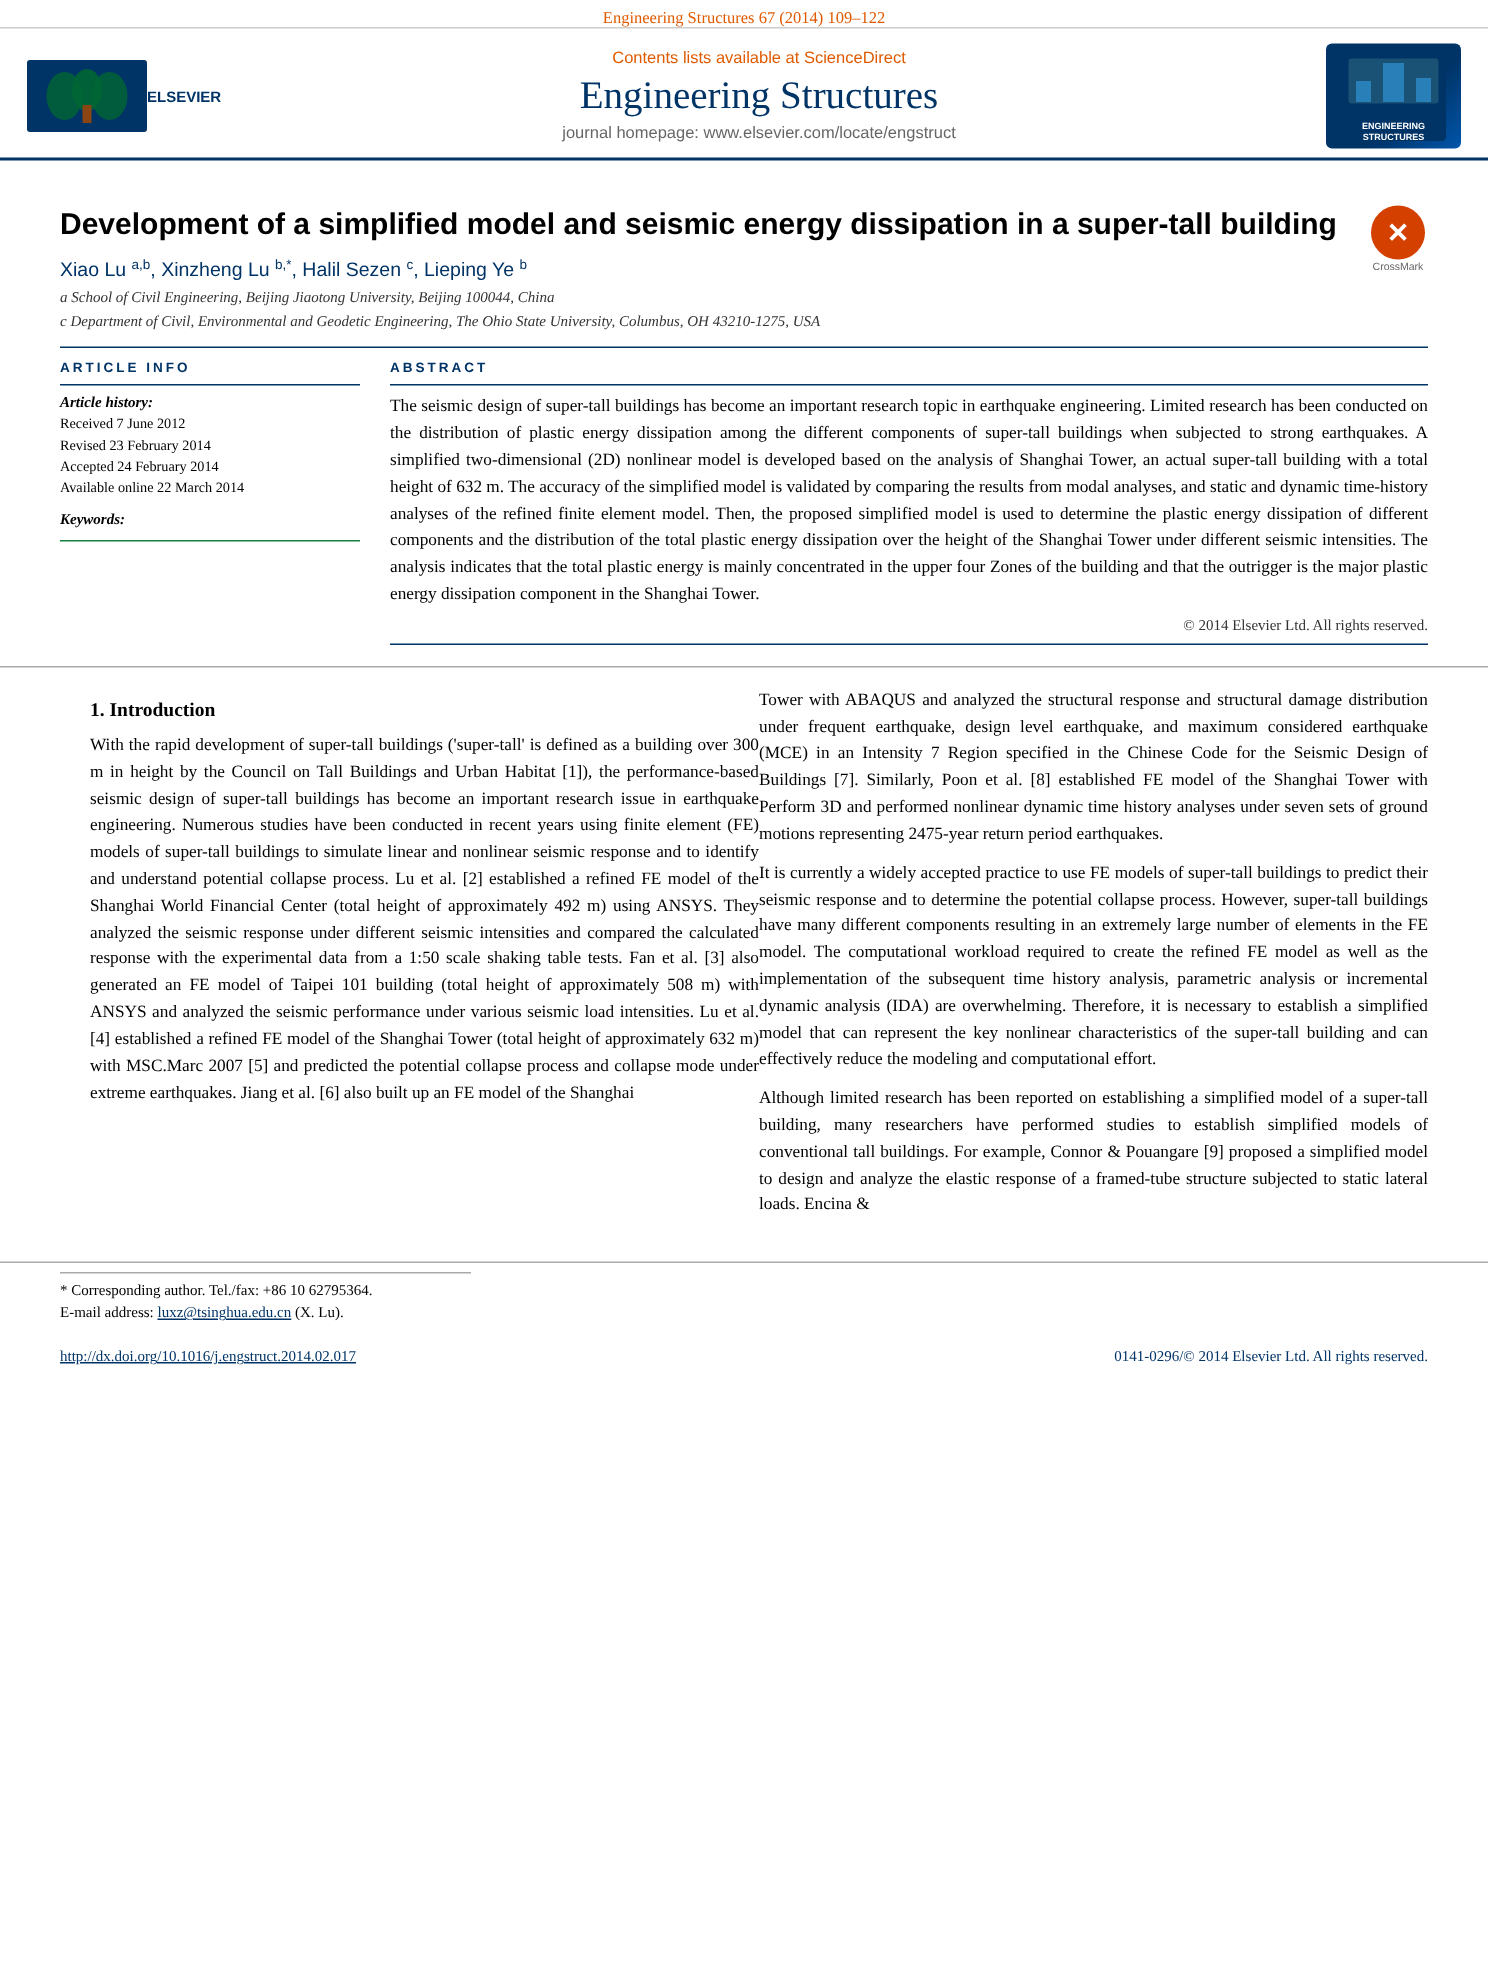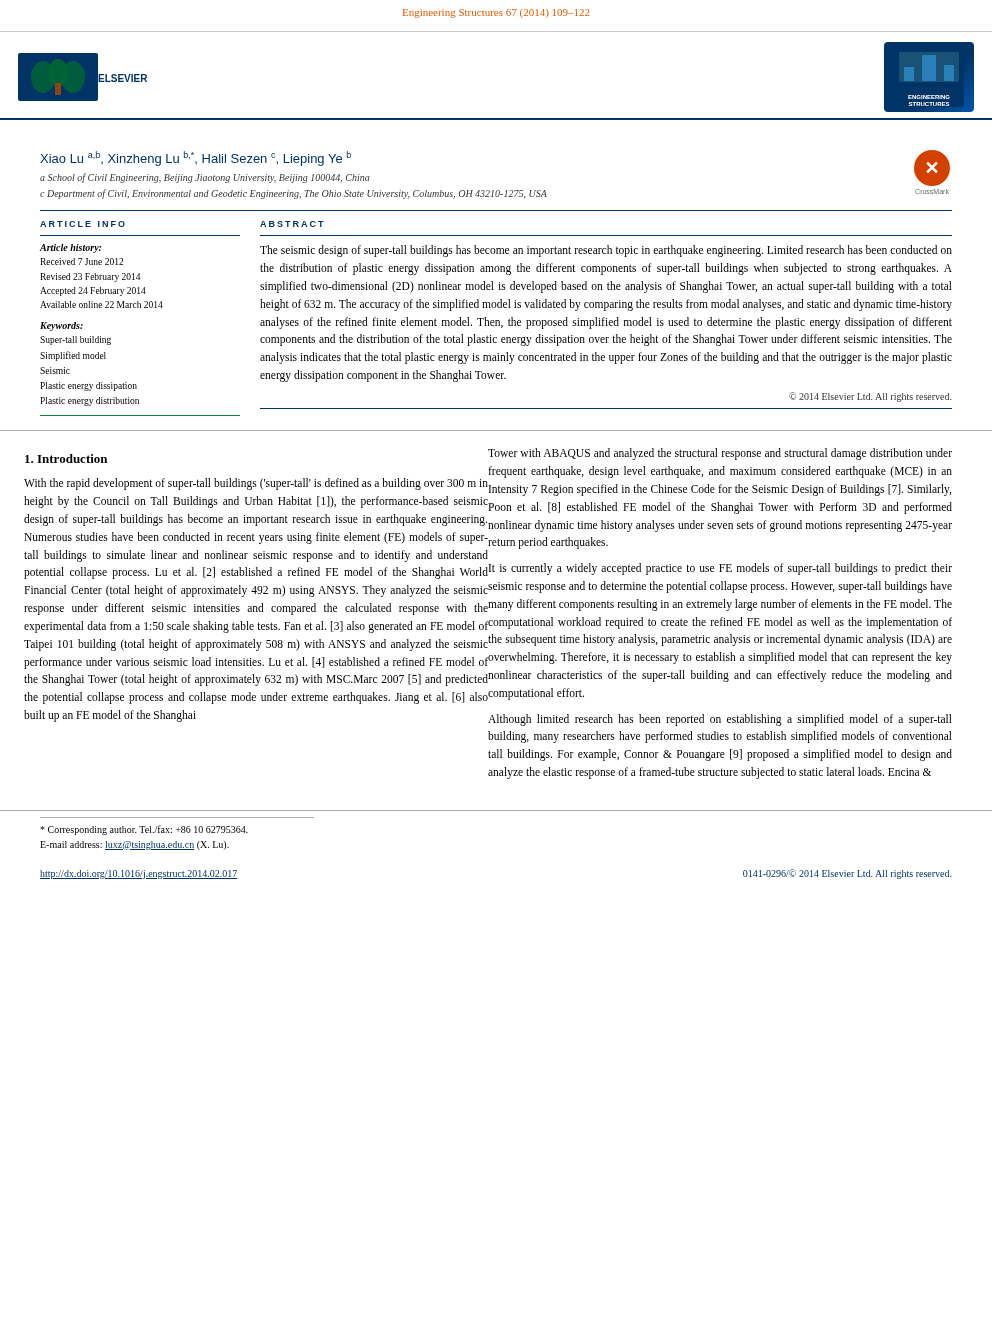--- a/index.html
+++ b/index.html
@@ -8,21 +8,21 @@
       background: #fff;
       width: 992px;
       min-height: 1323px;
       color: #000;
       font-size: 13px;
     }
     .journal-header-top {
       text-align: center;
       font-size: 11px;
       color: #e05a00;
-      padding: 6px 0 13px 0;
+      padding: 6px 0 0 0;
       border-bottom: 1px solid #ccc;
     }
     .journal-header {
       display: flex;
       align-items: center;
       justify-content: space-between;
       padding: 10px 18px 6px 18px;
       border-bottom: 2px solid #003366;
     }
     .elsevier-logo {
@@ -218,21 +218,21 @@
       color: #333;
       margin-top: 6px;
     }
     .divider {
       border: none;
       border-top: 1px solid #aaa;
       margin: 14px 0;
     }
     .body-columns {
       display: flex;
-      padding: 0 40px 20px 24px;
+      padding: 0 40px 20px 60px;
     }
     .body-col {
       flex: 1;
       font-size: 11.5px;
       line-height: 1.55;
       text-align: justify;
     }
     .section-title {
       font-size: 13px;
       font-weight: bold;
@@ -272,39 +272,47 @@
       <svg width="80" height="44" viewBox="0 0 80 44">
         <rect width="80" height="44" fill="#003366"></rect>
 
         <ellipse cx="25" cy="22" rx="12" ry="16" fill="#006633" opacity="0.8"></ellipse>
         <ellipse cx="40" cy="18" rx="10" ry="14" fill="#006633" opacity="0.9"></ellipse>
         <ellipse cx="55" cy="22" rx="12" ry="16" fill="#006633" opacity="0.8"></ellipse>
         <rect x="37" y="28" width="6" height="12" fill="#8B4513"></rect>
       </svg>
     </div>
     <div class="elsevier-text">ELSEVIER</div>
+  </div>
+  <div class="journal-center">
+    <div class="sciencedirect-link">
+      <span>Contents lists available at </span><span style="color:#e05a00">ScienceDirect</span>
+    </div>
+    <div class="journal-title-main">Engineering Structures</div>
+    <div class="journal-homepage">journal homepage: www.elsevier.com/locate/engstruct</div>
   </div>
   <div class="journal-logo-right">
     <svg width="70" height="60" viewBox="0 0 70 60">
       <rect width="70" height="60" fill="#003366" rx="3"></rect>
       <rect x="5" y="5" width="60" height="30" fill="#1a5276" rx="2"></rect>
 
       <rect x="28" y="8" width="14" height="26" fill="#2980b9"></rect>
       <rect x="10" y="20" width="10" height="14" fill="#2980b9"></rect>
       <rect x="50" y="18" width="10" height="16" fill="#2980b9"></rect>
       <text x="35" y="52" text-anchor="middle" fill="white" font-size="6" font-family="Arial" font-weight="bold">ENGINEERING</text>
       <text x="35" y="59" text-anchor="middle" fill="white" font-size="6" font-family="Arial" font-weight="bold">STRUCTURES</text>
     </svg>
   </div>
 </div>
 
 <div class="main-content">
 
   <div class="article-title-section" style="margin-top:14px;">
     <div class="article-title-text">
+      <div class="article-title">Development of a simplified model and seismic energy dissipation in a super-tall building</div>
       <div class="authors">
         Xiao Lu <sup>a,b</sup>, Xinzheng Lu <sup>b,*</sup>, Halil Sezen <sup>c</sup>, Lieping Ye <sup>b</sup>
       </div>
       <div class="affiliations">
         <p>a School of Civil Engineering, Beijing Jiaotong University, Beijing 100044, China</p>
         <p>c Department of Civil, Environmental and Geodetic Engineering, The Ohio State University, Columbus, OH 43210-1275, USA</p>
       </div>
     </div>
     <div class="crossmark">
       <div class="crossmark-icon">✕</div>
@@ -319,27 +327,20 @@
       <div class="article-info-box">
         <div class="article-history">
           <div class="article-history-label">Article history:</div>
           <p>Received 7 June 2012</p>
           <p>Revised 23 February 2014</p>
           <p>Accepted 24 February 2014</p>
           <p>Available online 22 March 2014</p>
         </div>
         <div class="keywords-section">
           <div class="keywords-label">Keywords:</div>
-          <div class="keywords-list">
-            <div>Super-tall building</div>
-            <div>Simplified model</div>
-            <div>Seismic</div>
-            <div>Plastic energy dissipation</div>
-            <div>Plastic energy distribution</div>
-          </div>
         </div>
       </div>
     </div>
 
     <div class="right-col">
       <div class="section-label">ABSTRACT</div>
       <div class="abstract-box">
         <p class="abstract-text">The seismic design of super-tall buildings has become an important research topic in earthquake engineering. Limited research has been conducted on the distribution of plastic energy dissipation among the different components of super-tall buildings when subjected to strong earthquakes. A simplified two-dimensional (2D) nonlinear model is developed based on the analysis of Shanghai Tower, an actual super-tall building with a total height of 632 m. The accuracy of the simplified model is validated by comparing the results from modal analyses, and static and dynamic time-history analyses of the refined finite element model. Then, the proposed simplified model is used to determine the plastic energy dissipation of different components and the distribution of the total plastic energy dissipation over the height of the Shanghai Tower under different seismic intensities. The analysis indicates that the total plastic energy is mainly concentrated in the upper four Zones of the building and that the outrigger is the major plastic energy dissipation component in the Shanghai Tower.</p>
         <div class="copyright-line">© 2014 Elsevier Ltd. All rights reserved.</div>
       </div>

